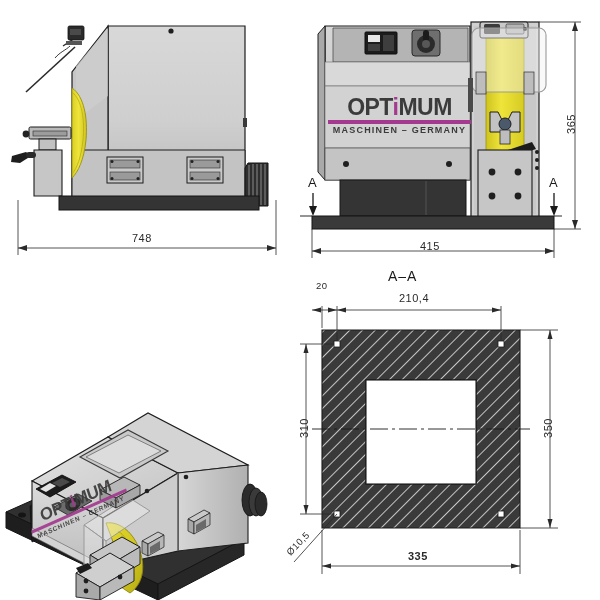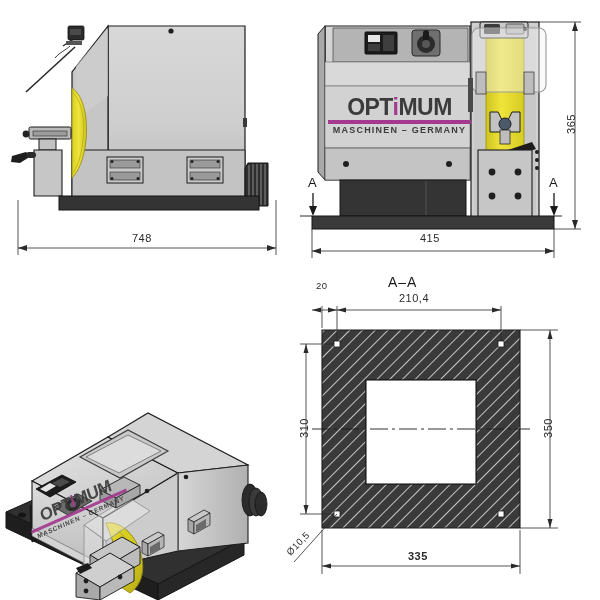--- a/index.html
+++ b/index.html
@@ -299,21 +299,21 @@
 
       <g stroke="#2a2a2a" stroke-width="0.8">
         <line x1="239" y1="22" x2="281" y2="22"></line>
         <line x1="254" y1="229" x2="281" y2="229"></line>
         <line x1="275" y1="22" x2="275" y2="229"></line>
         <path d="M275,22 L272,31 L278,31 Z" fill="#2a2a2a" stroke="none"></path>
         <path d="M275,229 L272,220 L278,220 Z" fill="#2a2a2a" stroke="none"></path>
       </g>
     </svg>
 
-    <div class="dimtext" style="left:120px; top:232px;">415</div>
+    <div class="dimtext" style="left:120px; top:240px;">415</div>
     <div class="dimtext vert" style="left:256px; top:118px; width:30px; text-align:center;">365</div>
     <div class="marker" style="left:8px; top:175px;">A</div>
     <div class="marker" style="left:249px; top:175px;">A</div>
 
     <div class="logo" style="left:28px; top:96px; width:143px;">
       <span class="word"><span>OPT</span><span class="idot">i</span><span>MUM</span></span>
       <span class="bar"></span>
       <span class="sub">MASCHINEN – GERMANY</span>
     </div>
   </div>
@@ -500,21 +500,21 @@
         <line x1="32" y1="304" x2="230" y2="304"></line>
         <path d="M32,304 L41,301.5 L41,306.5 Z" fill="#2a2a2a" stroke="none"></path>
         <path d="M230,304 L221,301.5 L221,306.5 Z" fill="#2a2a2a" stroke="none"></path>
       </g>
 
       <g stroke="#2a2a2a" stroke-width="0.8">
         <line x1="47" y1="252" x2="4" y2="300"></line>
       </g>
     </svg>
 
-    <div class="section-title" style="left:98px; top:12px;text-align:center;">A–A</div>
+    <div class="section-title" style="left:98px; top:6px;text-align:center;">A–A</div>
 
     <div class="dimtext small" style="left:26px; top:18px;text-align:right;">20</div>
     <div class="dimtext" style="left:109px; top:30px;">210,4</div>
     <div class="dimtext vert" style="left:0px; top:160px; width:28px; text-align:center;">310</div>
     <div class="dimtext vert" style="left:244px; top:160px; width:28px; text-align:center;">350</div>
     <div class="dimtext" style="left:118px; top:288px;font-weight:bold;">335</div>
     <div class="dimtext small" style="left:-2px; top:286px; transform:rotate(-46deg); transform-origin:left center;">Ø10,5</div>
   </div>
 
 </div>

